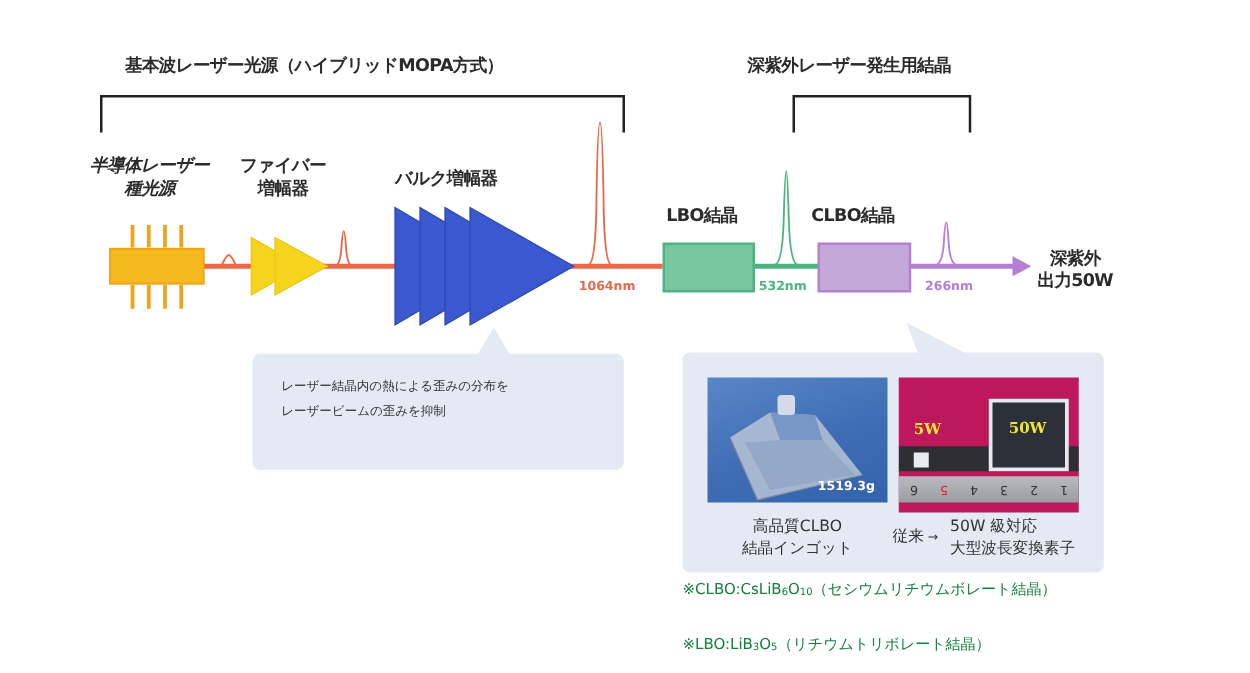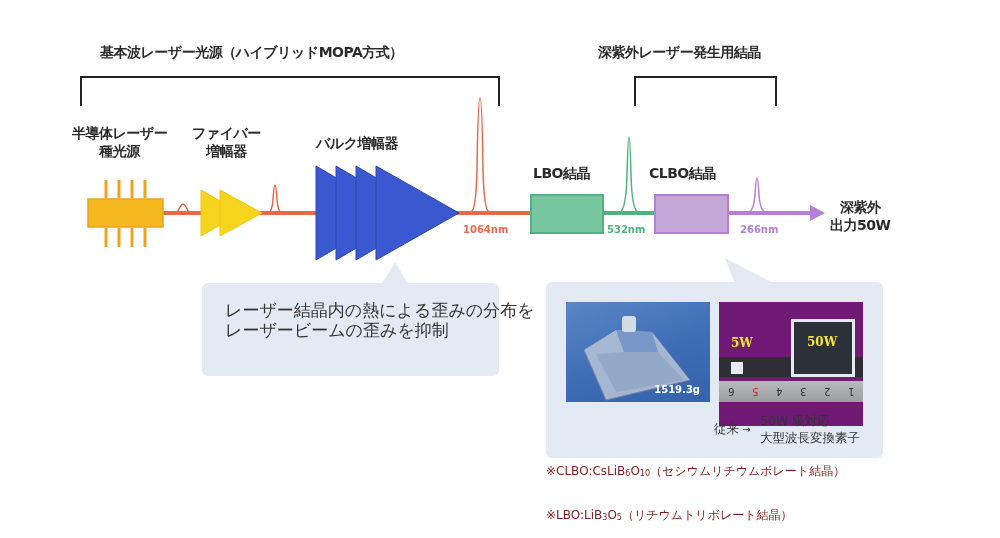--- a/index.html
+++ b/index.html
@@ -4,23 +4,23 @@
 <style>
   html, body { margin: 0; padding: 0; background: #ffffff; }
   body { width: 1000px; height: 538px; position: relative; overflow: hidden;
          font-family: "DejaVu Sans", "Liberation Sans", sans-serif; color: #222; }
   .abs { position: absolute; }
   .title { font-size: 14px; font-weight: bold; color: #2b2b2b; white-space: nowrap; letter-spacing: -0.5px; }
   .label { font-size: 14px; font-weight: bold; color: #2b2b2b; text-align: center; line-height: 18px; white-space: nowrap; letter-spacing: -0.5px; }
   .wl { font-size: 10px; font-weight: bold; white-space: nowrap; }
   svg.diagram { position: absolute; left: 0; top: 0; }
   .bubble { background: #e3eaf3; border-radius: 6px; }
-  .bubble-text { font-size: 17px; line-height: 20px; color: #333; white-space: nowrap; }
+  .bubble-text { font-size: 10px; line-height: 20px; color: #333; white-space: nowrap; }
   .caption { font-size: 12.5px; line-height: 17px; color: #333; text-align: center; white-space: nowrap; }
-  .note { font-size: 12px; line-height: 17px; color: #7f1d1d; white-space: nowrap; }
+  .note { font-size: 12px; line-height: 17px; color: #15803d; white-space: nowrap; }
   .note sub { font-size: 8px; vertical-align: -1px; }
   .photo { overflow: hidden; }
   .photo-weight { font-size: 10px; color: #fff; font-weight: bold; }
   .crys-label { font-family: "DejaVu Serif", "Liberation Serif", serif; color: #f2e431; font-weight: bold; font-size: 12px; }
 </style>
 </head>
 <body>
 
 <div class="abs title" style="left:100px; top:44px;">基本波レーザー光源（ハイブリッドMOPA方式）</div>
 <div class="abs title" style="left:598px; top:44px;">深紫外レーザー発生用結晶</div>
@@ -66,21 +66,21 @@
 
   <rect x="531" y="195" width="72" height="38" fill="#78c6a0" stroke="#4db383" stroke-width="2"></rect>
 
   <path d="M620,212 Q626,210 627,175 Q628,137 629,137 Q630,137 631,175 Q632,210 638,212" fill="none" stroke="#4db383" stroke-width="1.5"></path>
 
   <rect x="655" y="195" width="73" height="38" fill="#c4a8d8" stroke="#b57fd6" stroke-width="2"></rect>
 
   <path d="M749,212 Q754,210 755,195 Q756,178 757,178 Q758,178 759,195 Q760,210 765,212" fill="none" stroke="#b57fd6" stroke-width="1.5"></path>
 </svg>
 
-<div class="abs label" style="left:72px; top:124px;">
+<div class="abs label" style="left:72px; top:124px;font-style:italic;">
   <div>半導体レーザー</div>
   <div>種光源</div>
 </div>
 <div class="abs label" style="left:192px; top:124px;">
   <div>ファイバー</div>
   <div>増幅器</div>
 </div>
 <div class="abs label" style="left:316px; top:134px;">バルク増幅器</div>
 <div class="abs label" style="left:533px; top:164px;">LBO結晶</div>
 <div class="abs label" style="left:649px; top:164px;">CLBO結晶</div>
@@ -112,36 +112,40 @@
     <svg width="144" height="100">
       <polygon points="18,48 50,28 86,30 124,78 40,98" fill="#b7c3d6" opacity="0.85"></polygon>
       <polygon points="50,28 86,30 92,50 58,50" fill="#6d8fc4" opacity="0.8"></polygon>
       <polygon points="30,52 58,50 92,50 118,78 50,90" fill="#8da2c4" opacity="0.7"></polygon>
       <rect x="56" y="14" width="14" height="16" rx="3" fill="#d5dbe4"></rect>
       <polyline points="18,48 40,98 124,78" fill="none" stroke="#7a869a" stroke-width="1"></polyline>
     </svg>
     <div class="abs photo-weight" style="right:10px; bottom:7px;">1519.3g</div>
   </div>
 
-  <div class="abs photo" style="left:173px; top:20px; width:144px; height:124px; background:#701a75;text-align:right;">
+  <div class="abs photo" style="left:173px; top:20px; width:144px; height:108px; background:#be185d;text-align:right;">
     <div class="abs" style="left:0; top:55px; width:144px; height:20px; background:#2e2e34;"></div>
     <div class="abs" style="left:72px; top:17px; width:64px; height:58px; border:3px solid #e6e9ee; background:#2c3038; box-sizing:border-box;"></div>
     <div class="abs" style="left:12px; top:60px; width:12px; height:12px; background:#e8ecf0;"></div>
     <div class="abs crys-label" style="left:12px; top:34px;">5W</div>
     <div class="abs crys-label" style="left:88px; top:33px;">50W</div>
     <div class="abs" style="left:0; top:79px; width:144px; height:21px; background:linear-gradient(#b8babd,#9a9da1); font-size:10px; color:#333; display:flex; justify-content:space-around; align-items:center;">
       <span style="transform:rotate(180deg)">6</span>
       <span style="transform:rotate(180deg); color:#d22;">5</span>
       <span style="transform:rotate(180deg)">4</span>
       <span style="transform:rotate(180deg)">3</span>
       <span style="transform:rotate(180deg)">2</span>
       <span style="transform:rotate(180deg)">1</span>
     </div>
   </div>
 
+  <div class="abs caption" style="left:20px; top:130px; width:144px;">
+    <div>高品質CLBO</div>
+    <div>結晶インゴット</div>
+  </div>
   <div class="abs caption" style="left:168px; top:138px;">
     <span>従来</span><span style="font-size:10px;"> →</span>
   </div>
   <div class="abs caption" style="left:214px; top:130px; text-align:left;">
     <div>50W 級対応</div>
     <div>大型波長変換素子</div>
   </div>
 </div>
 
 <div class="abs note" style="left:546px; top:463px;">

